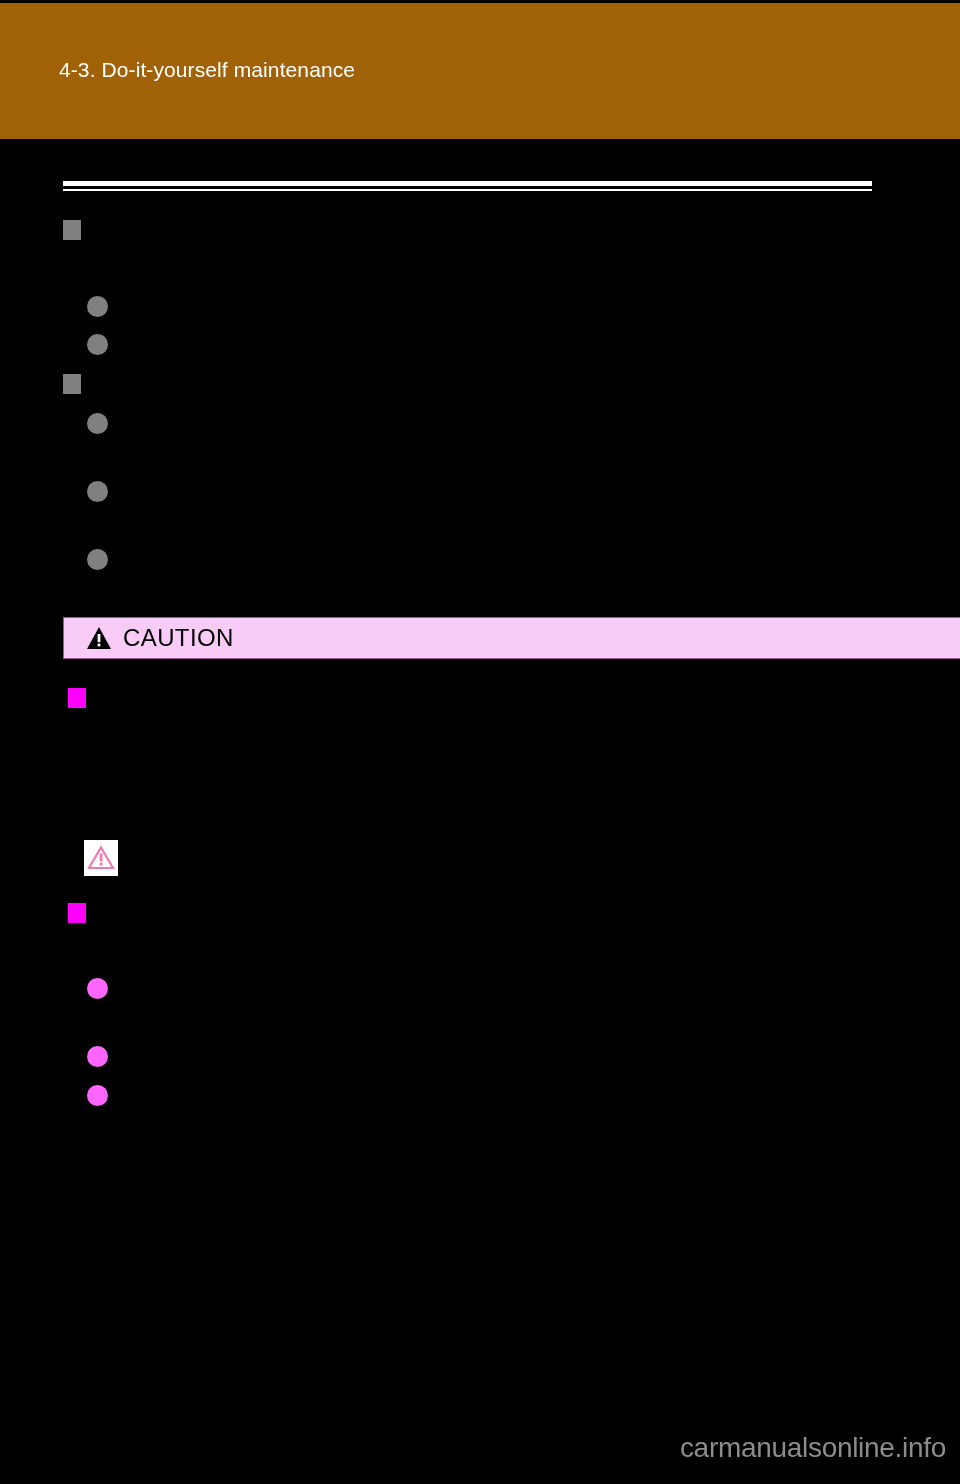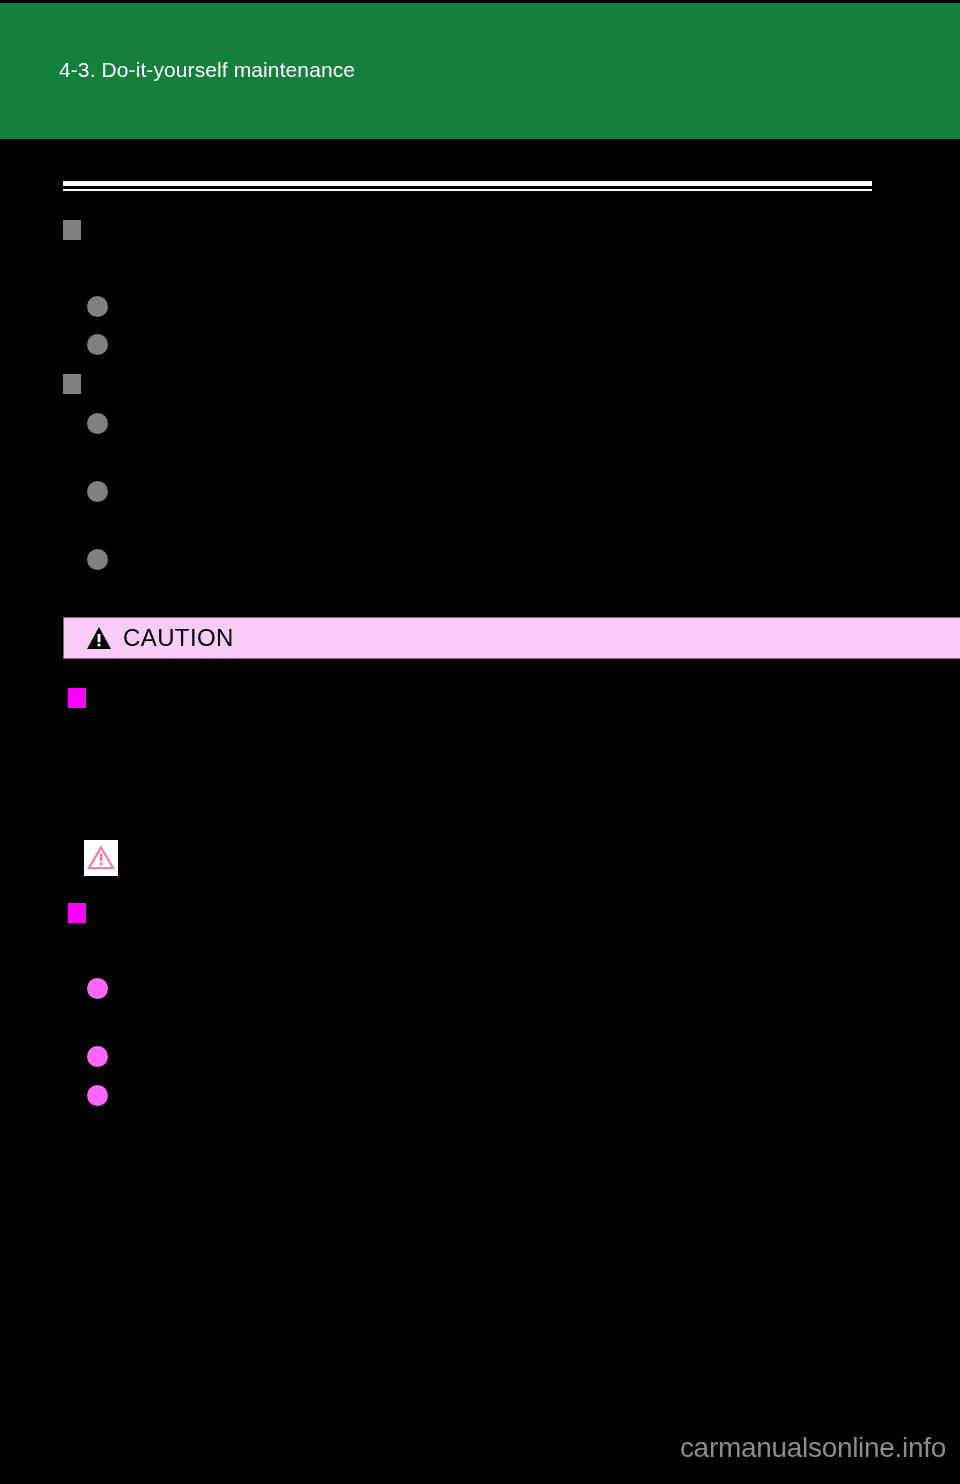--- a/index.html
+++ b/index.html
@@ -16,21 +16,21 @@
     background: #000000;
   }
 
   
   .header-bar {
     position: absolute;
     left: 0;
     top: 3px;
     width: 960px;
     height: 136px;
-    background: #15803d;
+    background: #a16207;
   }
   .header-title {
     position: absolute;
     left: 59px;
     top: 55px;
     font-size: 21px;
     color: #ffffff;
     letter-spacing: 0.1px;
     white-space: nowrap;
   }

